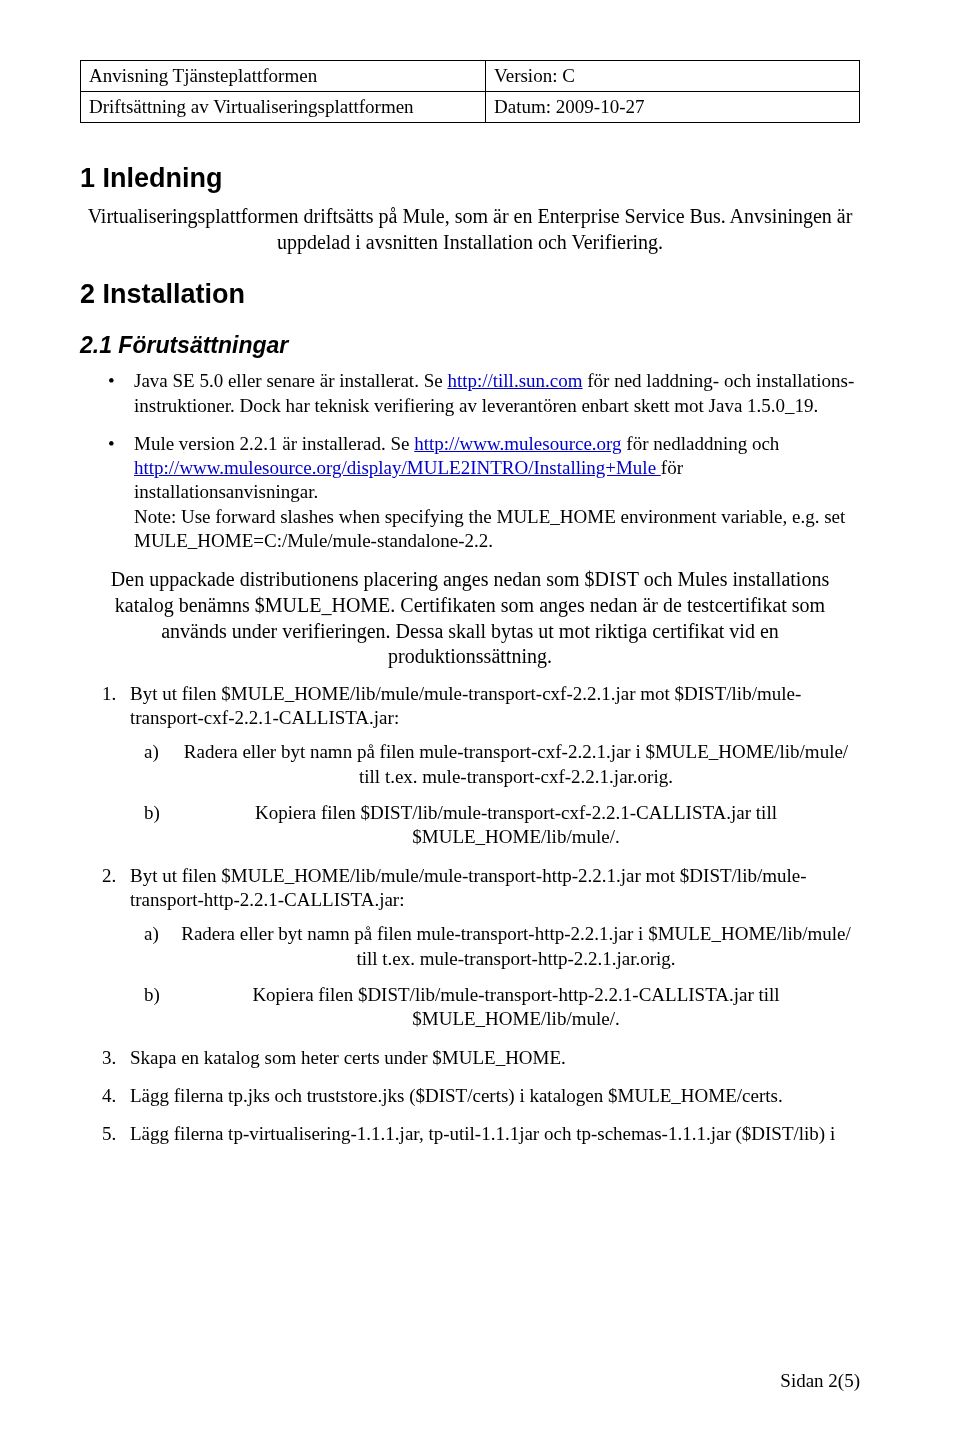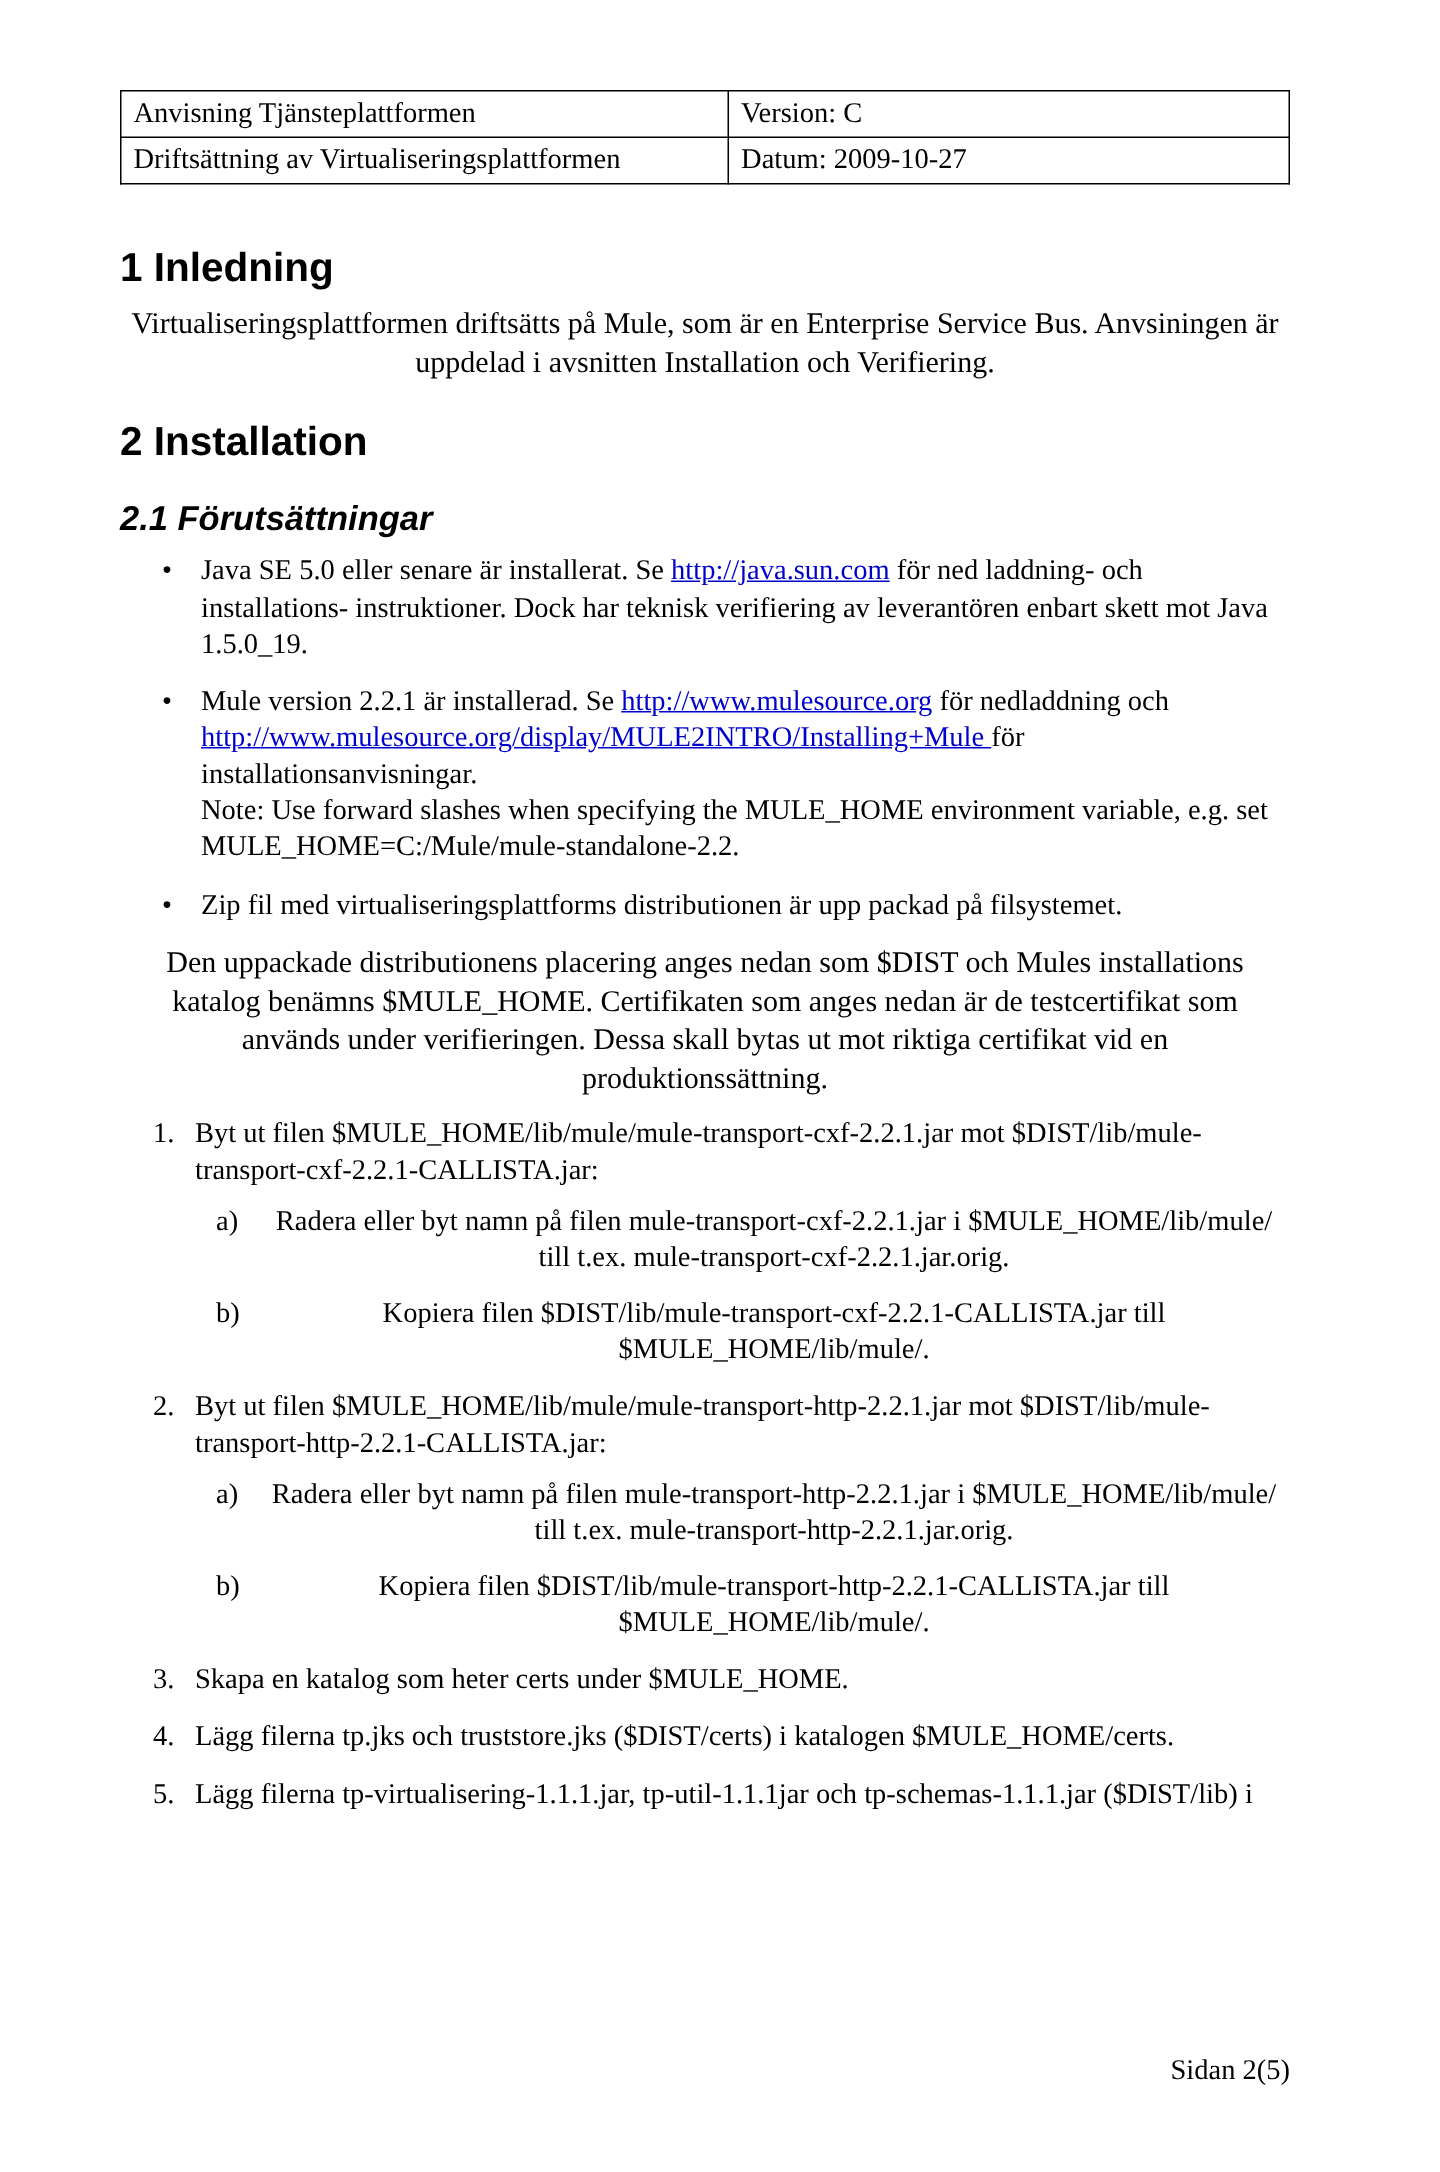--- a/index.html
+++ b/index.html
@@ -142,27 +142,26 @@
 
   <h1 class="section">1  Inledning</h1>
   <p class="body">Virtualiseringsplattformen driftsätts på Mule, som är en Enterprise Service Bus. Anvsiningen är uppdelad i avsnitten Installation och Verifiering.</p>
 
   <h1 class="section">2  Installation</h1>
 
   <h2 class="subsection">2.1  Förutsättningar</h2>
 
   <ul class="bullets">
     <li>
-      <span>Java SE 5.0 eller senare är installerat. Se </span><a class="link">http://java.sun.com</a><span> för ned laddning- och installations- instruktioner. Dock har teknisk verifiering av leverantören enbart skett mot Java 1.5.0_19.</span>
+      <span>Java SE 5.0 eller senare är installerat. Se </span><a class="link">http://till.sun.com</a><span> för ned laddning- och installations- instruktioner. Dock har teknisk verifiering av leverantören enbart skett mot Java 1.5.0_19.</span>
     </li>
     <li>
       <span>Mule version 2.2.1 är installerad. Se </span><a class="link">http://www.mulesource.org</a><span> för nedladdning och </span><a class="link">http://www.mulesource.org/display/MULE2INTRO/Installing+Mule </a><span> för installationsanvisningar.</span><br>
       <span>Note: Use forward slashes when specifying the MULE_HOME environment variable, e.g. set MULE_HOME=C:/Mule/mule-standalone-2.2.</span>
     </li>
-    <li>Zip fil med virtualiseringsplattforms distributionen är upp packad på filsystemet.</li>
   </ul>
 
 
   <p class="body">Den uppackade distributionens placering anges nedan som $DIST och Mules installations katalog benämns $MULE_HOME. Certifikaten som anges nedan är de testcertifikat som används under verifieringen. Dessa skall bytas ut mot riktiga certifikat vid en produktionssättning.</p>
 
   <ol class="numbered">
     <li>
       <span>Byt ut filen $MULE_HOME/lib/mule/mule-transport-cxf-2.2.1.jar mot $DIST/lib/mule-transport-cxf-2.2.1-CALLISTA.jar:</span>
       <ol class="letters">
         <li>Radera eller byt namn på filen mule-transport-cxf-2.2.1.jar i $MULE_HOME/lib/mule/ till t.ex. mule-transport-cxf-2.2.1.jar.orig.</li>

